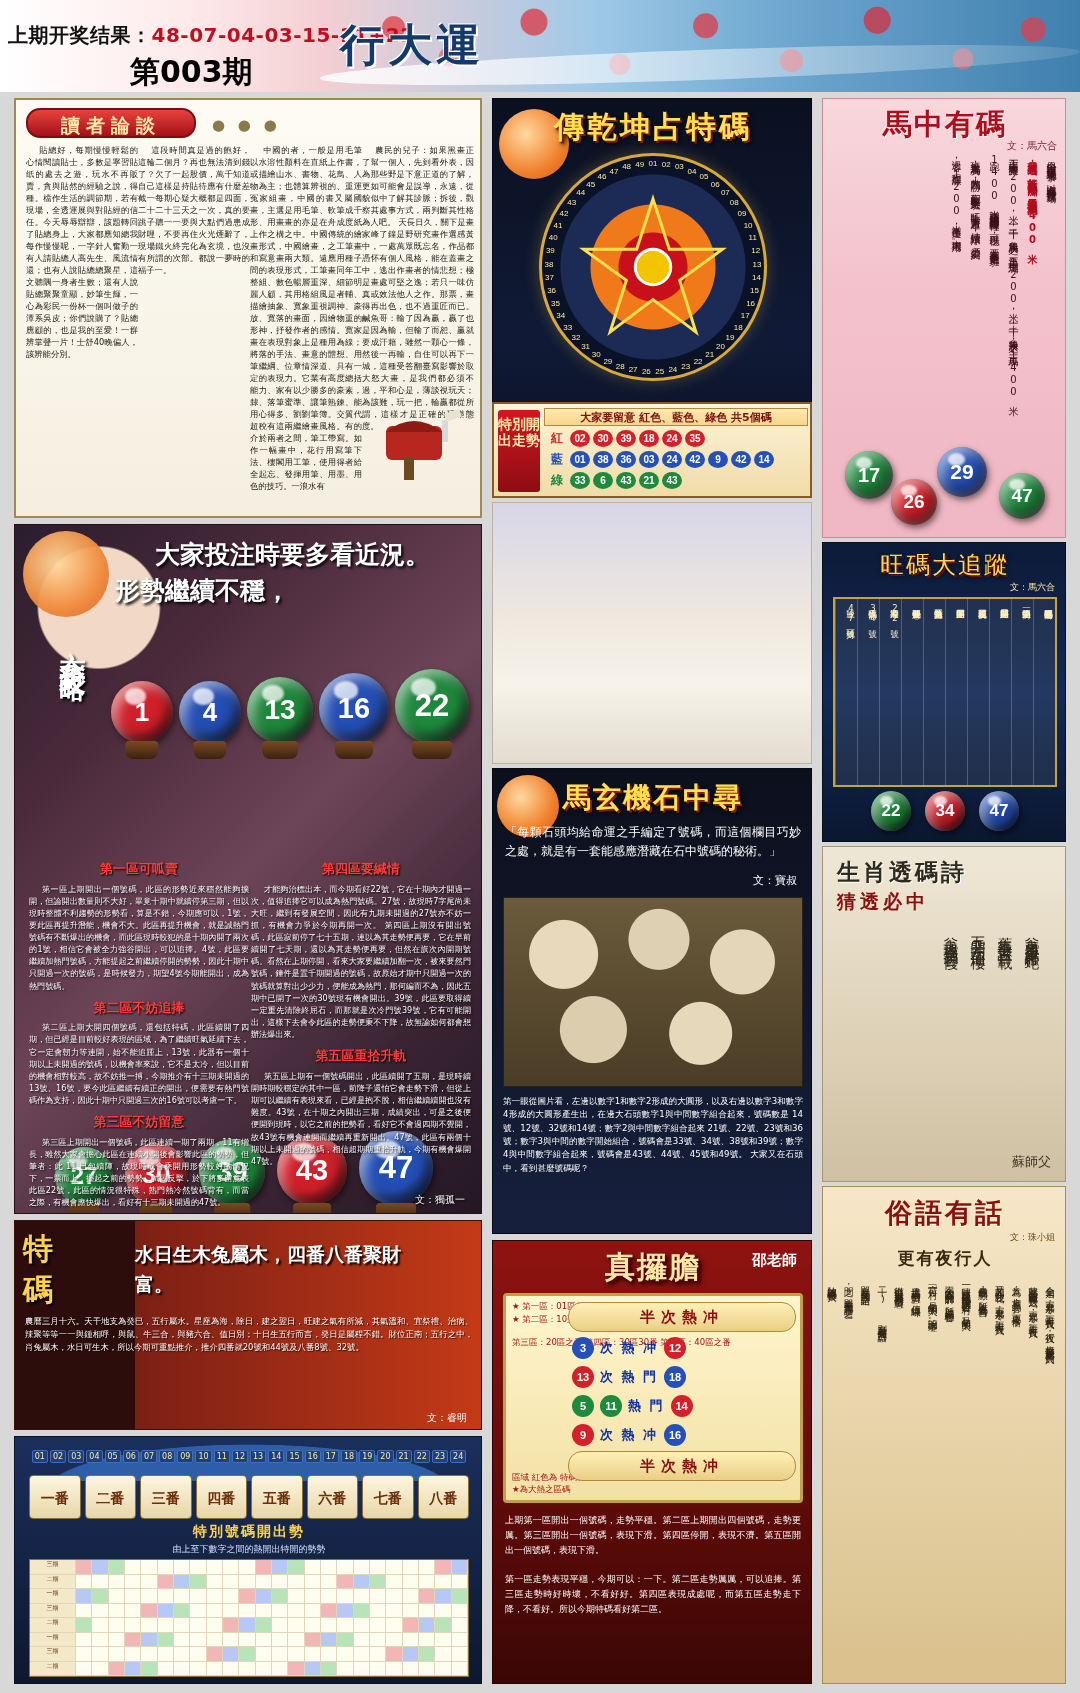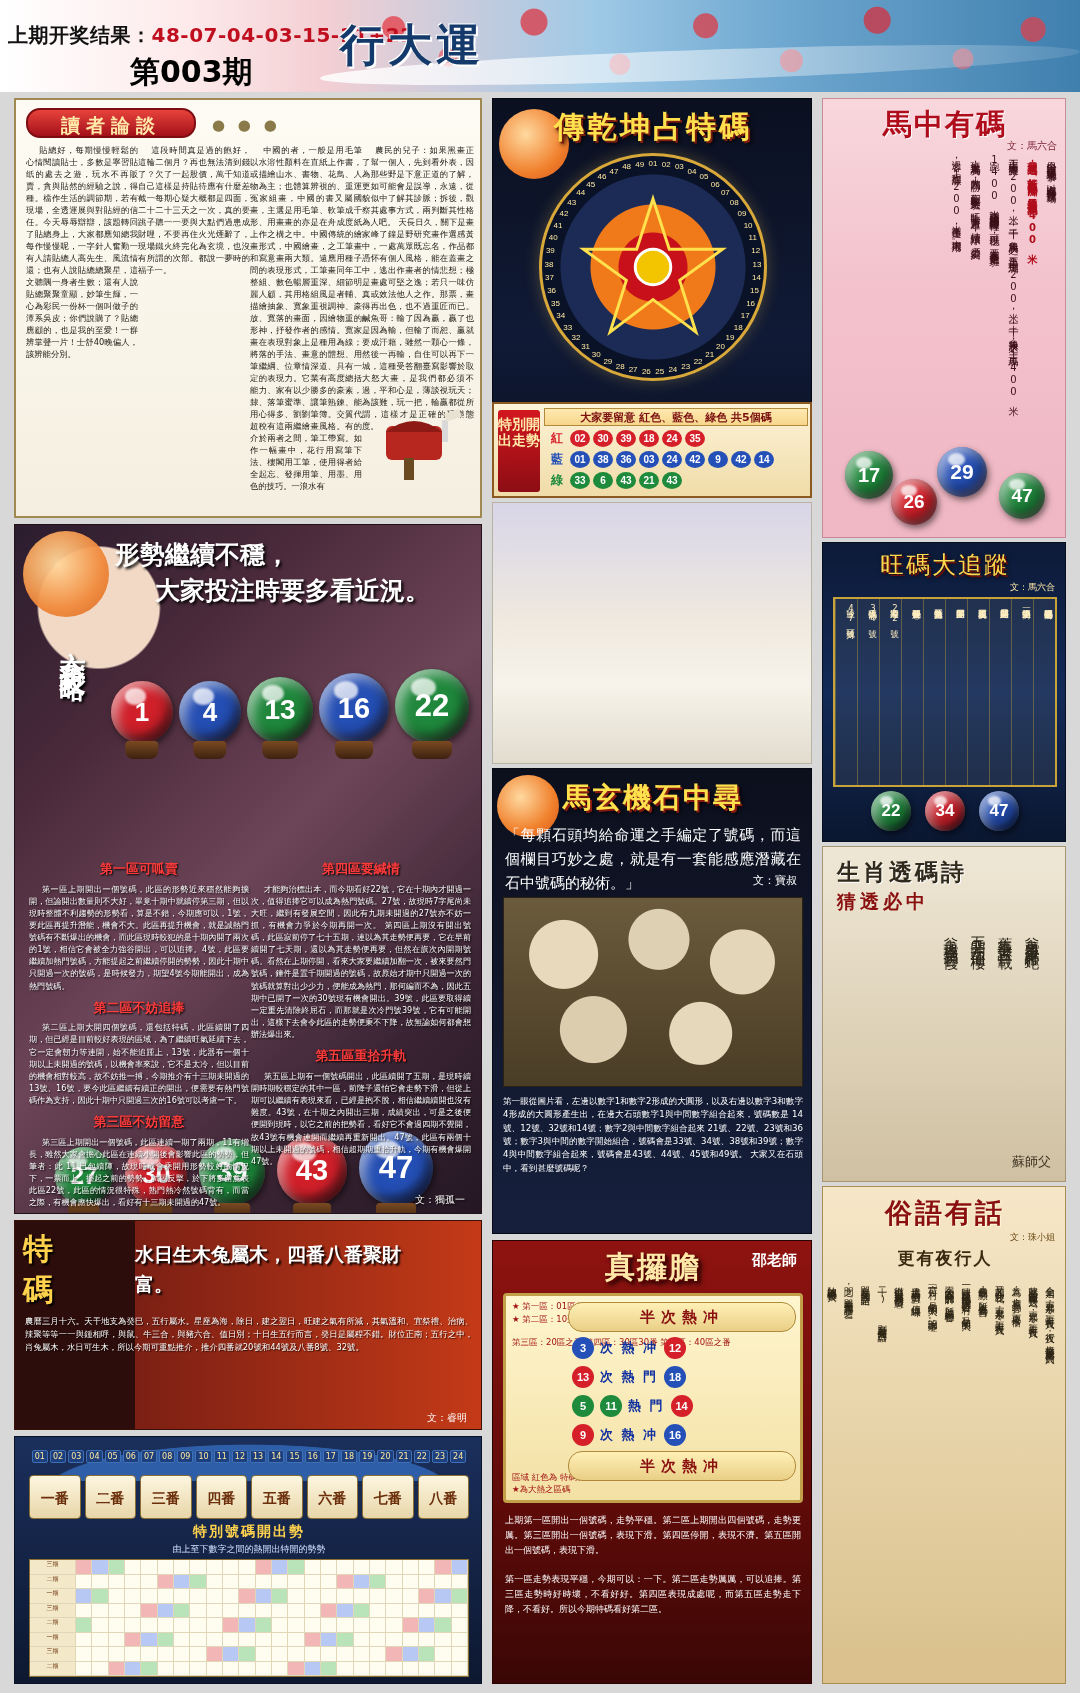--- a/index.html
+++ b/index.html
@@ -299,21 +299,21 @@
   }
   .sn-title {
     position:absolute; left:0; top:10px; width:320px; text-align:center;
     font-size:28px; font-weight:bold; color:#ffe04d; letter-spacing:2px;
     text-shadow:2px 2px 0 #8a1a10, 3px 3px 4px #000;
   }
   .sn-sun { position:absolute; left:4px; top:6px; width:62px; height:62px; border-radius:50%;
     background:radial-gradient(circle at 38% 36%, #ffd9a0,#f0802c 60%,#d4551a); }
   .sn-quote {
     position:absolute; left:12px; top:54px; width:296px;
-    color:#fff; font-size:15px; line-height:1.6; text-align:justify;
+    color:#fff; font-size:12px; line-height:1.6; text-align:justify;
   }
   .sn-sig { position:absolute; right:14px; top:104px; color:#fff; font-size:11px; }
   .sn-photo {
     position:absolute; left:10px; top:128px; width:300px; height:190px;
     background:
       radial-gradient(circle at 20% 30%, #e8d9bd 0 34px, transparent 35px),
       radial-gradient(circle at 52% 22%, #ded0b2 0 30px, transparent 31px),
       radial-gradient(circle at 80% 34%, #e4d6b8 0 32px, transparent 33px),
       radial-gradient(circle at 30% 70%, #dbcdae 0 33px, transparent 34px),
       radial-gradient(circle at 66% 72%, #e6d8ba 0 31px, transparent 32px),
@@ -503,22 +503,22 @@
       <path d="M8 36 q28 -22 56 0" fill="#8d1a14"></path>
       <rect x="26" y="62" width="10" height="22" fill="#6b4a22"></rect>
       <rect x="64" y="24" width="6" height="22" fill="#d9d9d9"></rect>
       <rect x="66" y="18" width="16" height="8" fill="#e8e2d2" transform="rotate(-18 66 18)"></rect>
     </svg>
   </div>
 
   <div class="panel" id="strategy">
     <div class="st-sun"></div>
     <div class="st-head">
+      <div style="margin-left:40px">大家投注時要多看近況。</div>
       <div>形勢繼續不穩，</div>
-      <div style="margin-left:40px">大家投注時要多看近況。</div>
     </div>
     <div class="st-vert vtext">六合彩攻略</div>
 
     <div class="balls-row" id="st-top-balls" style="left:96px; top:98px; width:360px; height:120px;">
         <div style="position: relative; margin-right: 6px; margin-top: 26px;">
           <div class="ball" style="width: 62px; height: 62px; background: radial-gradient(circle at 35% 30%, rgba(213, 32, 42, 0.933), rgb(213, 32, 42) 55%, rgba(0, 0, 0, 0.4)); font-size: 26px;">
             <span class="shine"></span>
             <span>1</span>
           </div>
           <div class="stand"></div>

